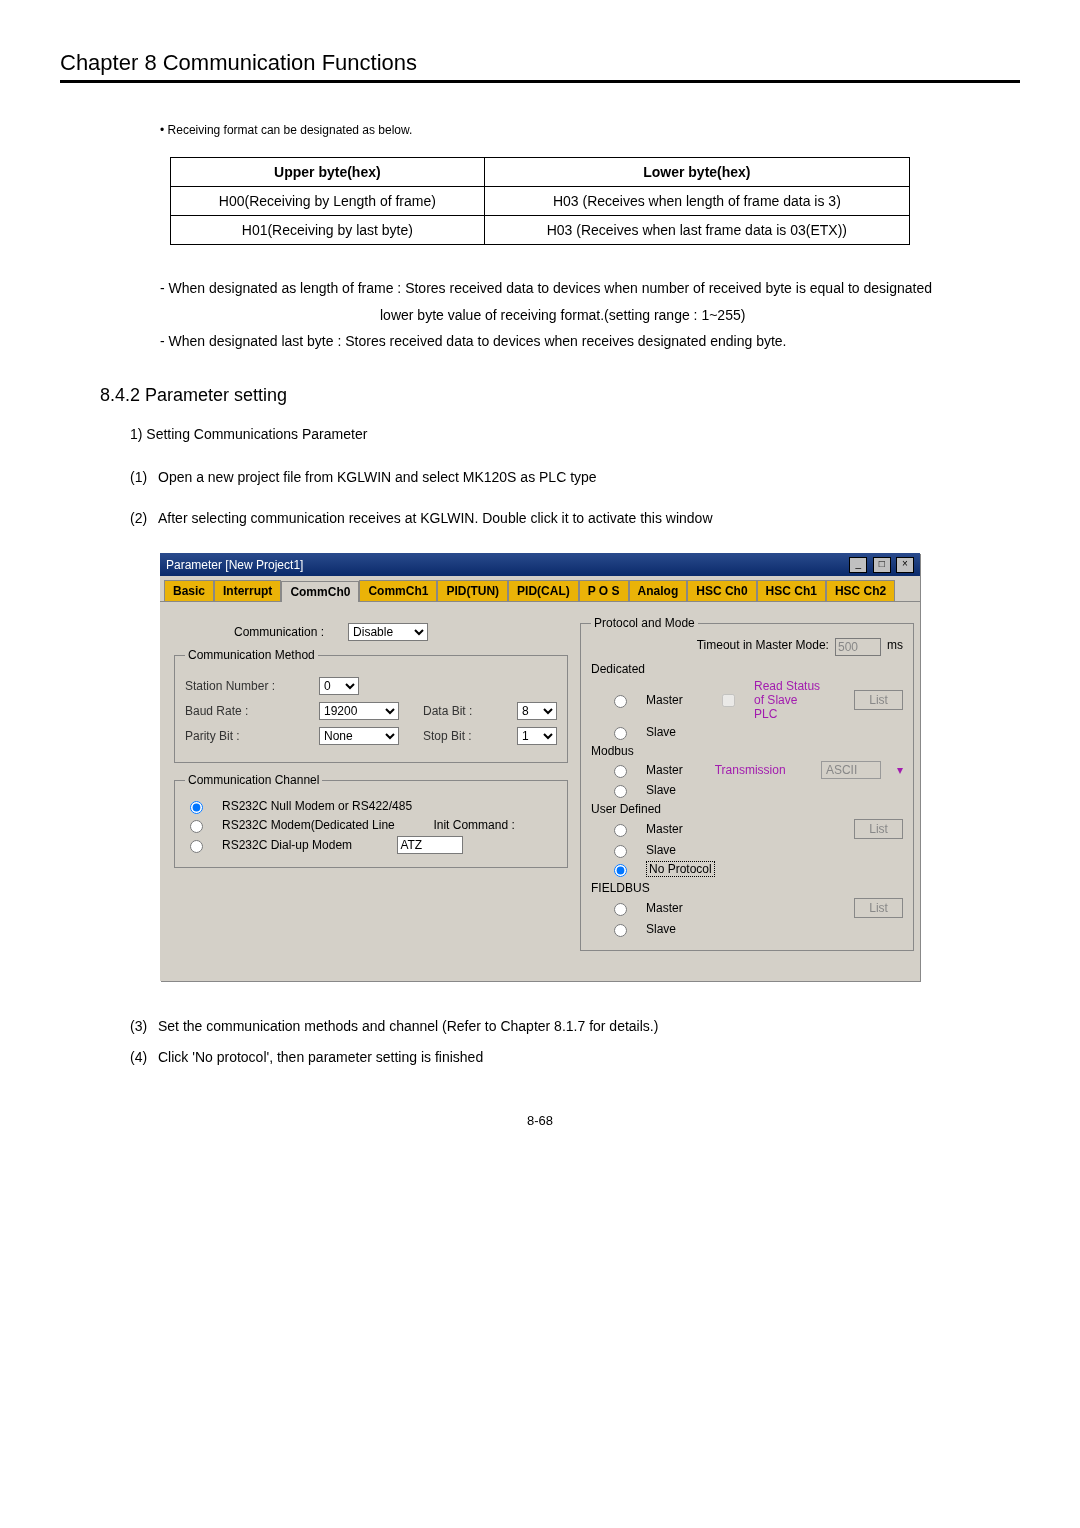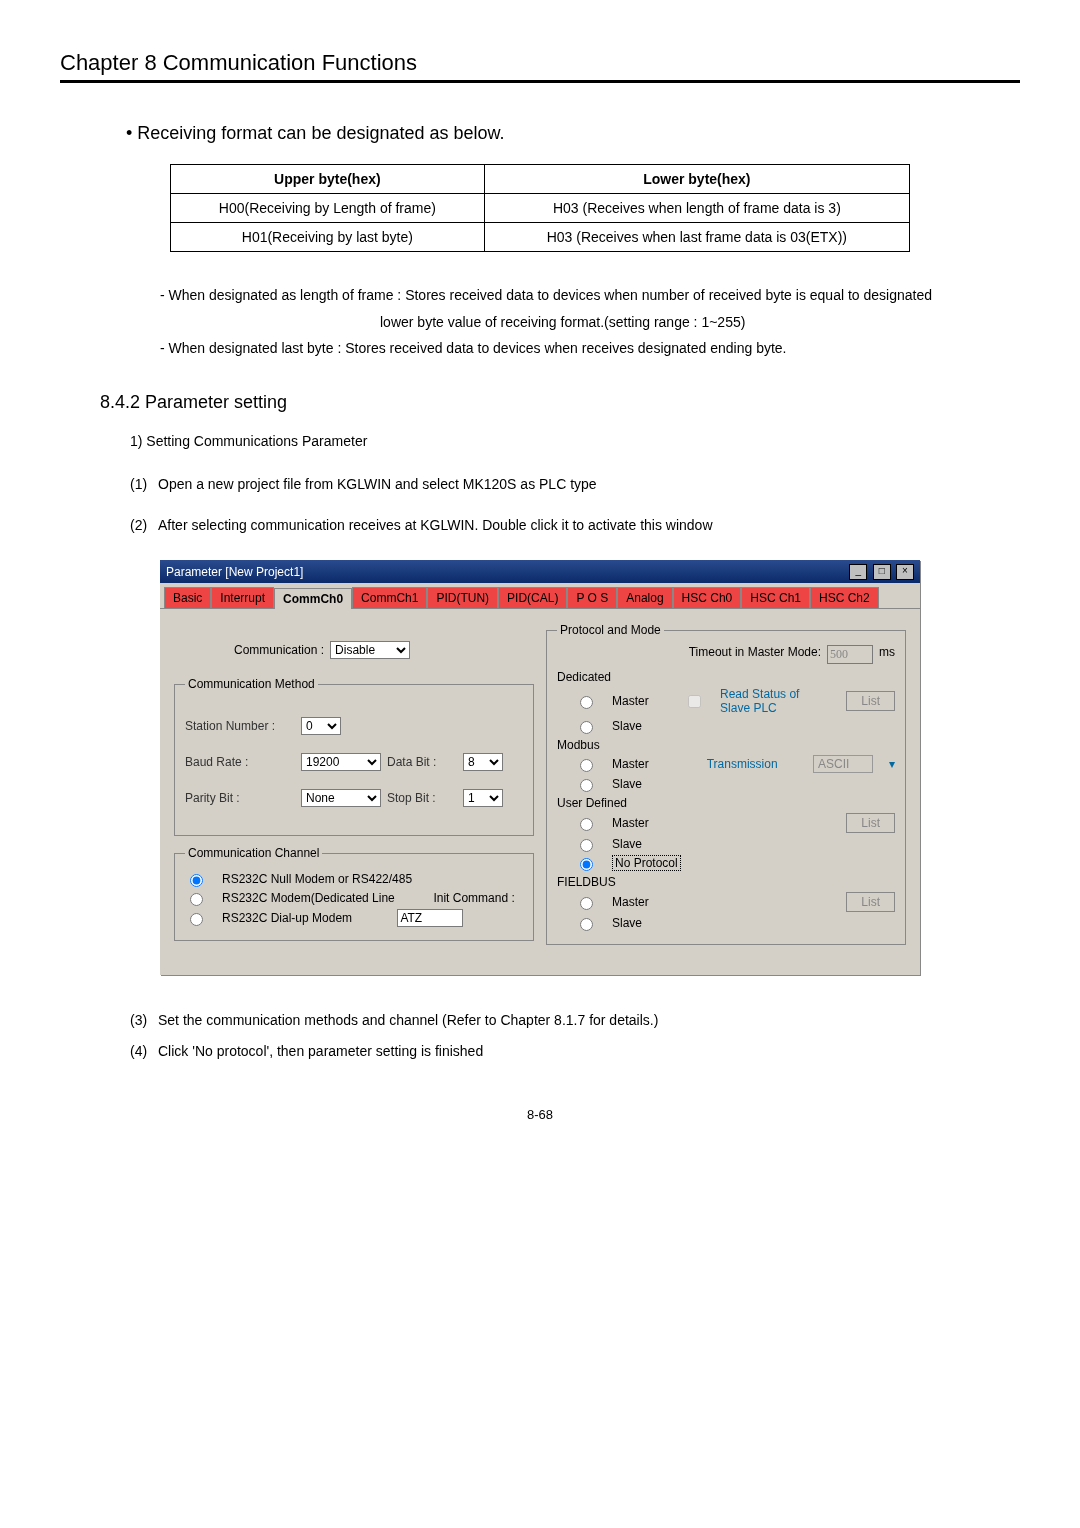--- a/index.html
+++ b/index.html
@@ -15,22 +15,22 @@
   .chapter-title {
     font-size: 22px;
     margin: 10px 0 4px 0;
   }
   .hr-thick {
     border: none;
     border-top: 3px solid #000;
     margin: 0 0 40px 0;
   }
   .bullet-line {
-    font-size: 18px;
-    margin-left: 66px;
+    font-size: 12px;
+    margin-left: 100px;
     margin-bottom: 20px;
   }
   table.info {
     border-collapse: collapse;
     width: 740px;
     margin: 0 auto 30px auto;
     font-size: 14px;
   }
   table.info th, table.info td {
     border: 1px solid #000;
@@ -85,62 +85,63 @@
     padding: 4px 4px 0 4px;
     border-bottom:1px solid #888;
     display:flex;
     flex-wrap:nowrap;
     gap:0;
   }
   .tab {
     border:1px solid #888;
     border-bottom:none;
     padding:3px 8px;
-    background:#ef4444;
+    background:#eab308;
     font-size:12px;
     white-space:nowrap;
+    font-weight:bold;
   }
   .tab.active {
     background:#d4d0c8;
     position:relative;
     top:1px;
     font-weight:bold;
   }
   .dlg-body {
     background:#d4d0c8;
     padding:14px 14px 20px 14px;
     display:flex;
     gap:12px;
   }
   .col { flex:1; }
   fieldset {
     border:1px solid #888;
     margin:0 0 10px 0;
     padding:8px 10px 10px 10px;
   }
   legend { font-size:12px; padding:0 3px; color:#000; }
-  .row { display:flex; align-items:center; margin:18px 0; gap:6px; font-size:12px; }
+  .row { display:flex; align-items:center; margin:7px 0; gap:24px; font-size:12px; }
   .lbl { width:110px; color:#333; }
   .lbl2 { width:70px; color:#333; }
   select, input[type=text] {
     font-size:12px;
     background:#fff;
     border:1px solid #7a7a7a;
   }
   select.small { width:80px; }
   select.tiny { width:40px; }
   input.atz { width:60px; }
   .radio-line { display:flex; align-items:center; gap:16px; margin:3px 0; font-size:12px; }
   .group-title { font-size:12px; margin:4px 0 2px 0; color:#000; }
   .sub { margin-left:18px; }
   .right-top { display:flex; gap:6px; margin-bottom:6px; justify-content:flex-end; }
   .btn {
     background:#d4d0c8; border:1px solid #888; padding:2px 14px; font-size:12px; color:#888;
   }
-  .grey-text { color:#0369a1; }
+  .grey-text { color:#a21caf; }
   .sel-disabled { background:#d4d0c8; color:#888; border:1px solid #999; padding:1px 4px; width:50px; display:inline-block; }
   .noproto { border:1px dotted #000; padding:0 2px; }
   .page-num { text-align:center; font-size:13px; margin-top:40px; }
 </style>
 </head>
 <body>
 
 <div class="page">
   <div class="chapter-title">Chapter 8   Communication Functions</div>
   <hr class="hr-thick">
@@ -236,21 +237,21 @@
           <div class="radio-line"><input type="radio" style=""><span>RS232C Modem(Dedicated Line</span>&nbsp;&nbsp;<span>Init Command :</span></div>
           <div class="radio-line"><input type="radio" style=""><span>RS232C Dial-up Modem</span>&nbsp;&nbsp;&nbsp;&nbsp;<input type="text" class="atz" value="ATZ" style=""></div>
         </fieldset>
       </div>
 
       <div class="col">
         <fieldset>
           <legend>Protocol and Mode</legend>
           <div class="right-top">
             <span>Timeout in Master Mode:</span>
-            <input type="text" style="width: 40px; background: rgb(212, 208, 200); color: rgb(136, 136, 136); font-family: Liberation Serif, serif;" disabled="" value="500">
+            <input type="text" style="width: 40px; background: rgb(212, 208, 200); color: rgb(136, 136, 136);" disabled="" value="500">
             <span>ms</span>
           </div>
 
           <div class="group-title">Dedicated</div>
           <div class="sub radio-line">
             <input type="radio" style="">
             <span>Master</span>
             &nbsp;<input type="checkbox" disabled="" style="">
             <span class="grey-text">Read Status of Slave PLC</span>
             <span style="flex:1"></span>

